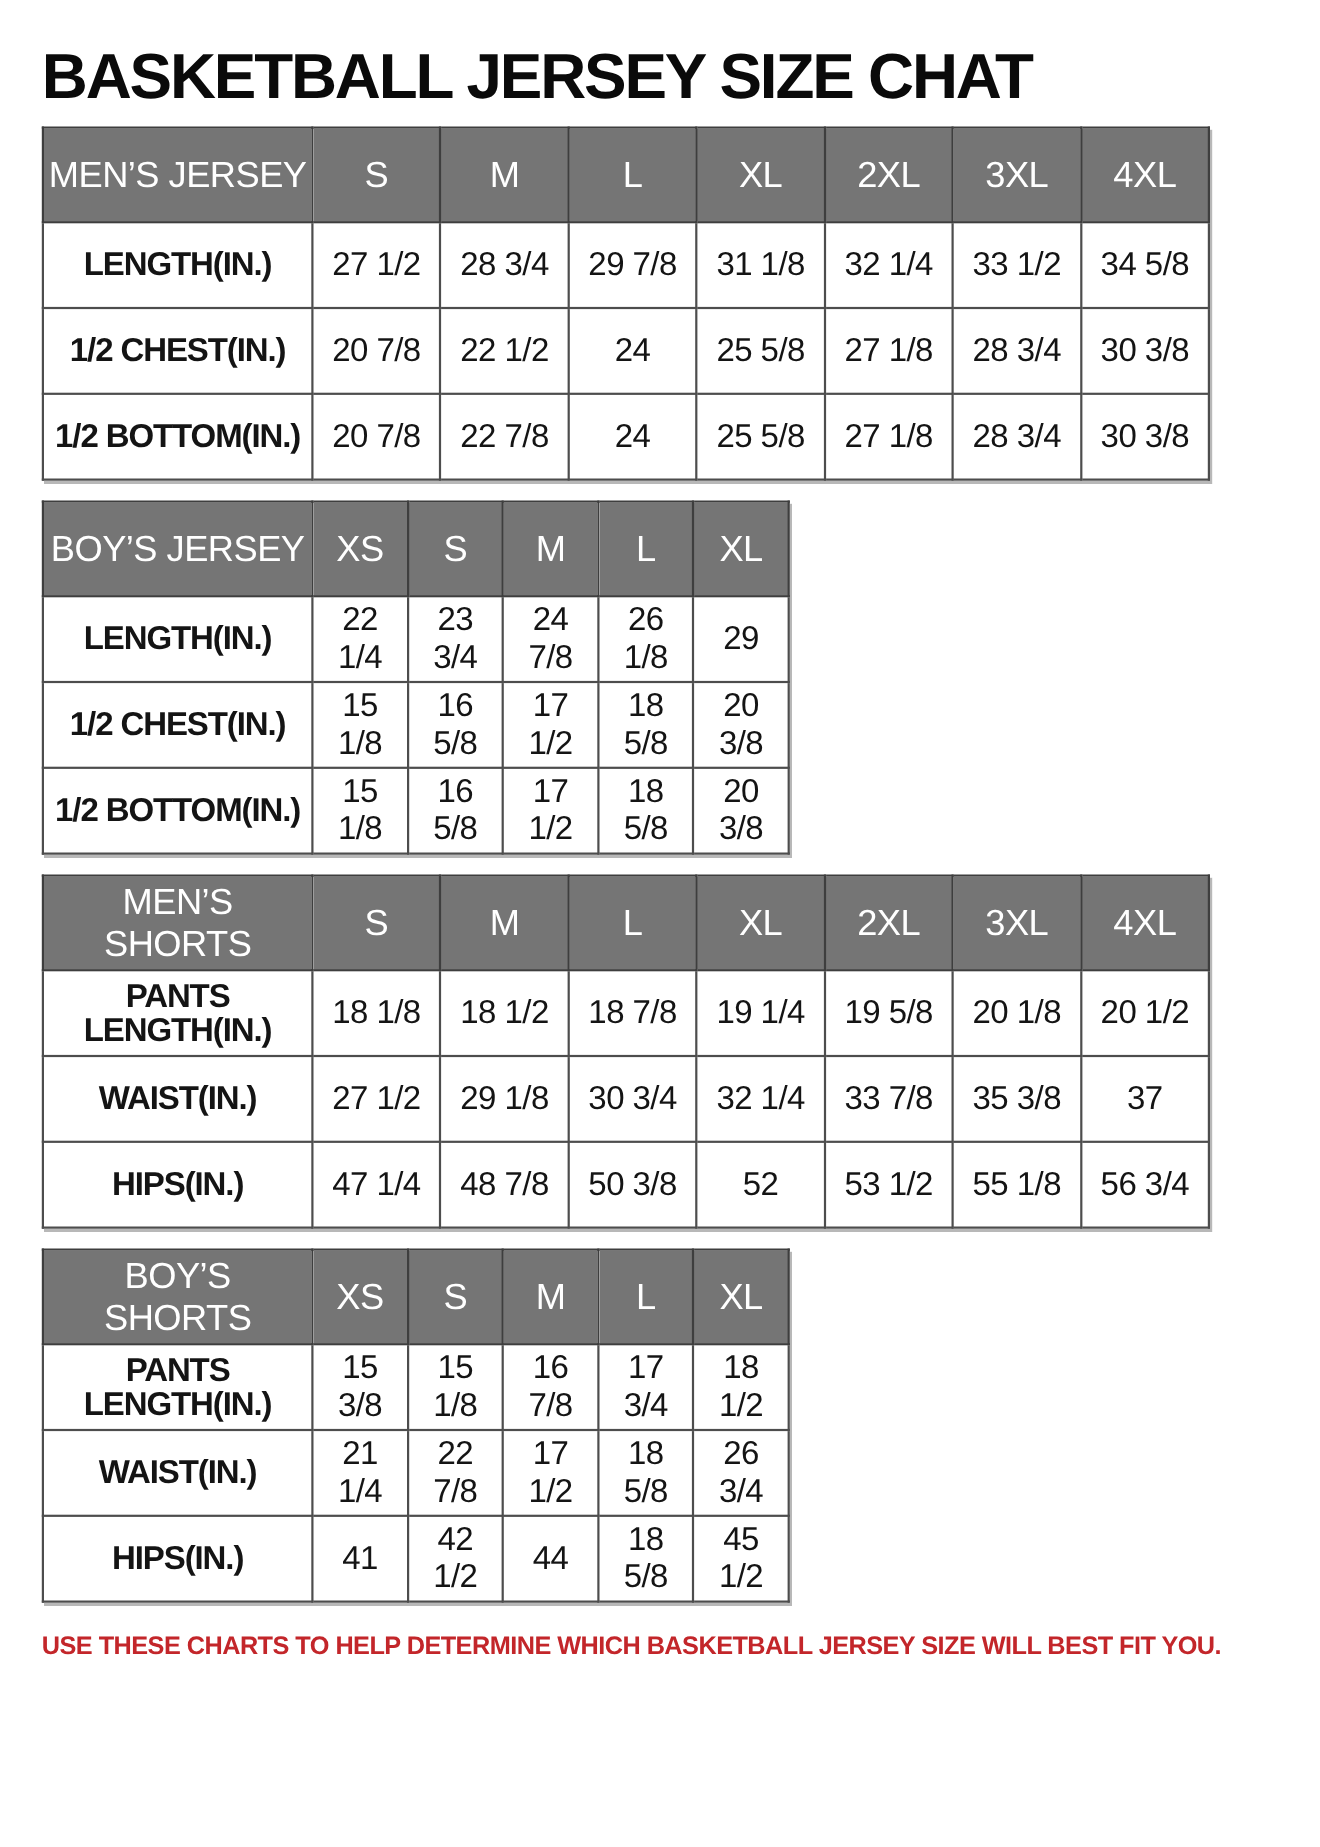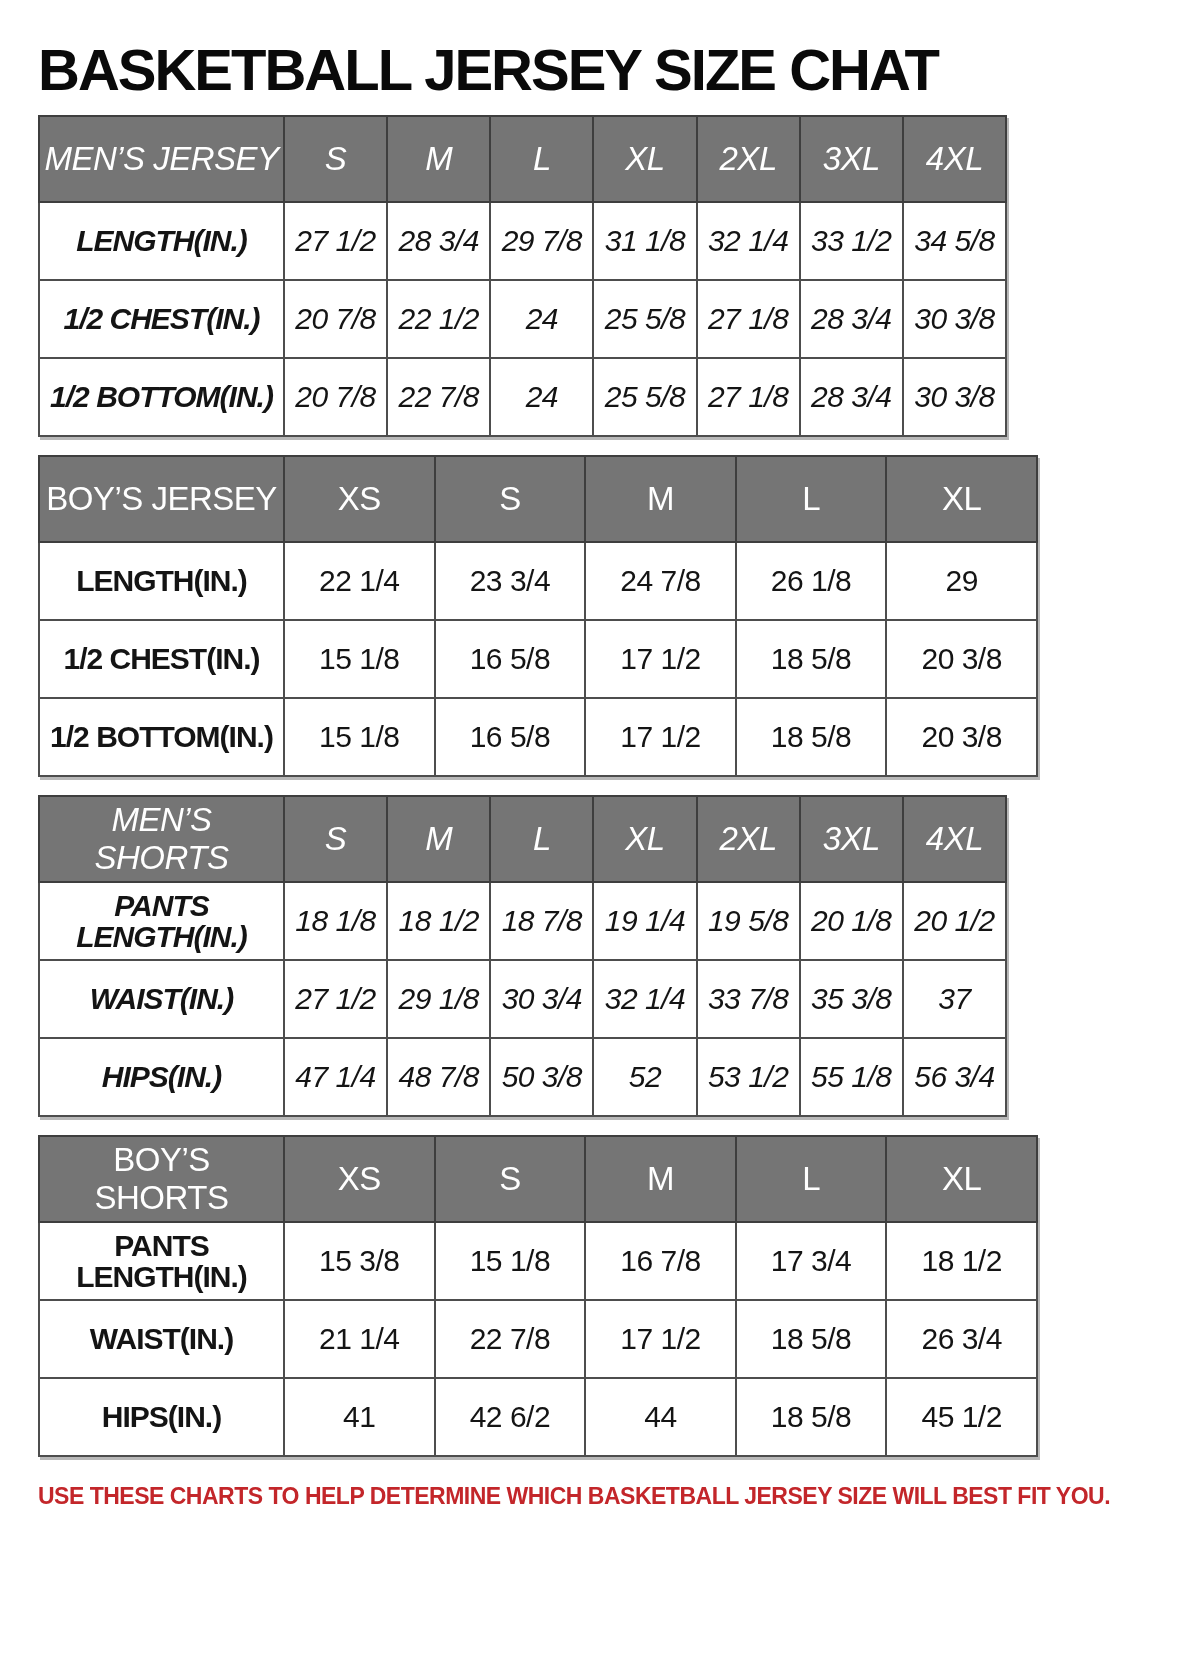--- a/index.html
+++ b/index.html
@@ -32,22 +32,22 @@
     margin: 0 0 22px 0;
     letter-spacing: -0.5px;
   }
   table.size-table {
     border-collapse: collapse;
     table-layout: fixed;
     margin: 0 0 18px 0;
     background: #ffffff;
     box-shadow: 2px 3px 0 rgba(125,125,125,0.55);
   }
-  table.size-table.wide   { width: 969px; font-style: italic; }
-  table.size-table.narrow { width: 1000px;  }
+  table.size-table.wide   { width: 1062px; }
+  table.size-table.narrow { width: 680px;  }
   .size-table th, .size-table td {
     border: 2px solid #4d4d4d;
     text-align: center;
     vertical-align: middle;
     padding: 2px 4px;
     overflow: hidden;
   }
   .size-table th {
     background: #757575;
     color: #ffffff;
@@ -239,21 +239,21 @@
             <td class="row-label label-col">WAIST(IN.)</td>
             <td>21 1/4</td>
             <td>22 7/8</td>
             <td>17 1/2</td>
             <td>18 5/8</td>
             <td>26 3/4</td>
           </tr>
           <tr>
             <td class="row-label label-col">HIPS(IN.)</td>
             <td>41</td>
-            <td>42 6/2</td>
+            <td>42 1/2</td>
             <td>44</td>
             <td>18 5/8</td>
             <td>45 1/2</td>
           </tr>
         </tbody>
       </table>
     </div>
   <p class="footer">USE THESE CHARTS TO HELP DETERMINE WHICH BASKETBALL JERSEY SIZE WILL BEST FIT YOU.</p>
 </div>
 

